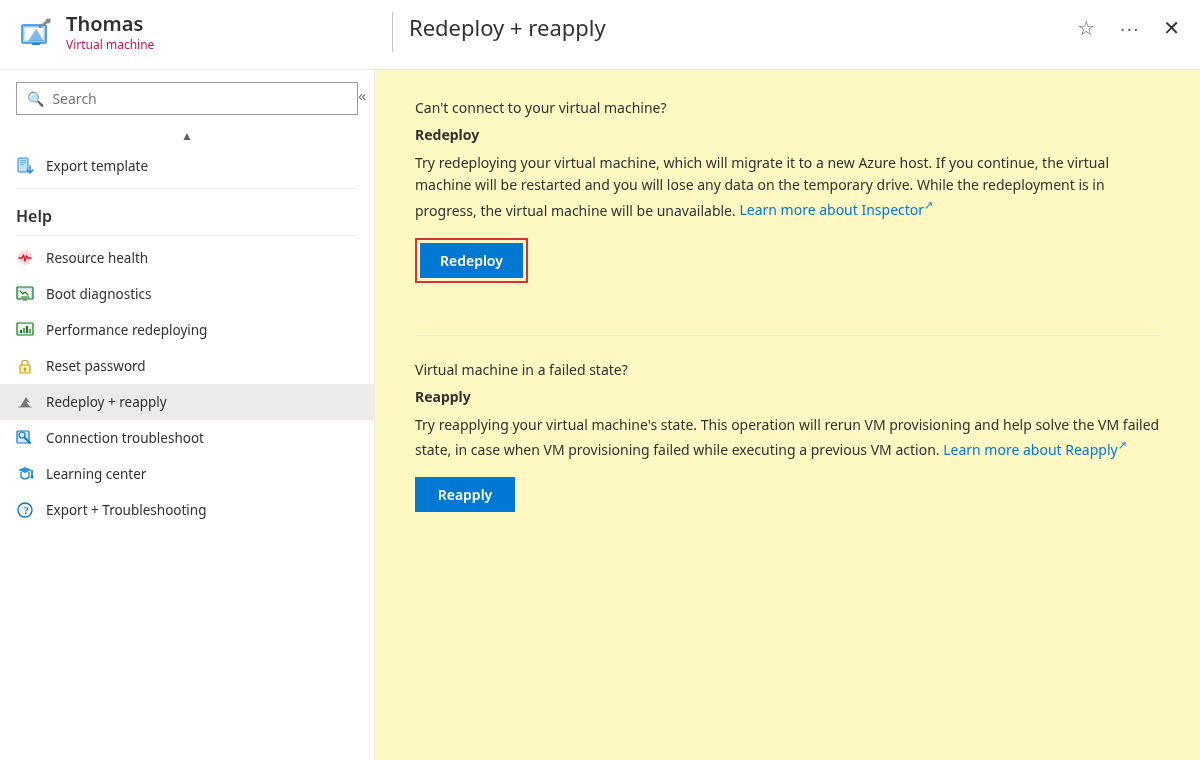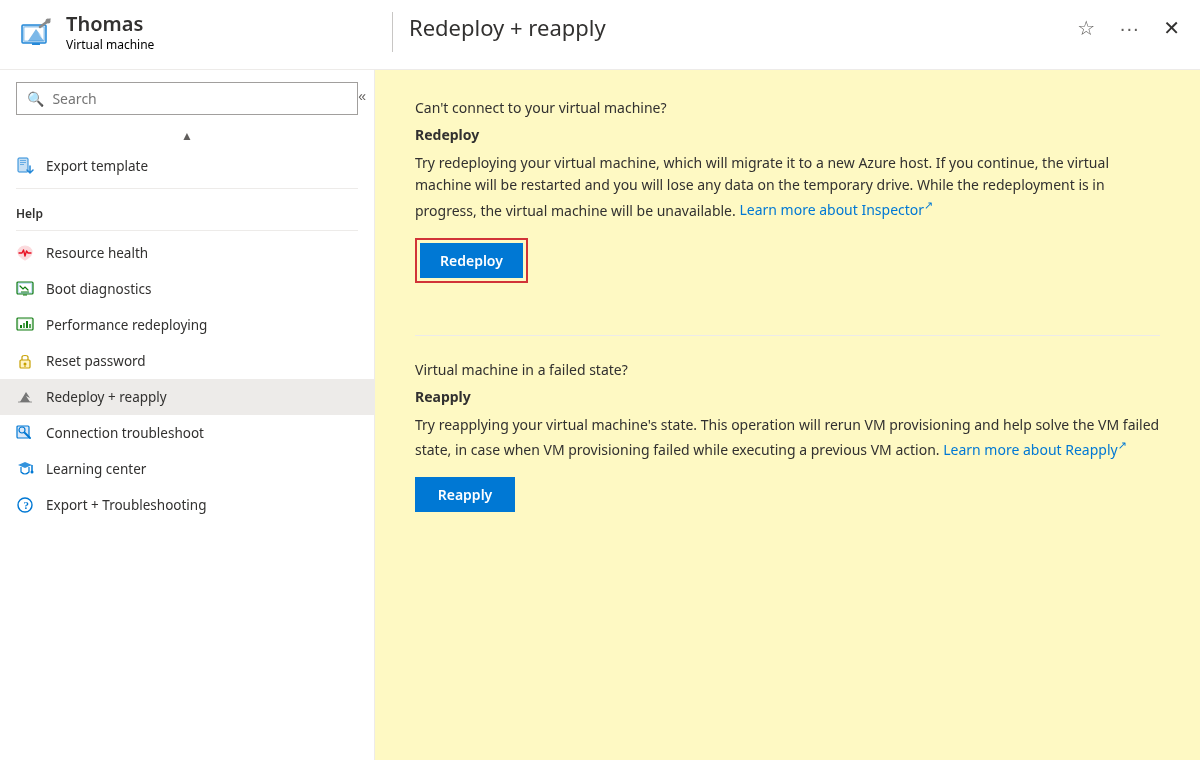--- a/index.html
+++ b/index.html
@@ -42,21 +42,21 @@
       flex-direction: column;
     }
     .header-title {
       font-size: 20px;
       font-weight: 600;
       color: #323130;
       line-height: 1.2;
     }
     .header-subtitle {
       font-size: 12px;
-      color: #000000;
+      color: #be185d;
     }
     .header-divider {
       width: 1px;
       height: 40px;
       background: #c8c6c4;
       margin: 0 16px;
     }
     .header-page-title {
       font-size: 22px;
       font-weight: 400;
@@ -159,21 +159,21 @@
       width: 18px;
       height: 18px;
       display: flex;
       align-items: center;
       justify-content: center;
       flex-shrink: 0;
     }
 
     .sidebar-section-header {
       padding: 12px 16px 4px;
-      font-size: 12px;
+      font-size: 16px;
       font-weight: 600;
       color: #323130;
       text-transform: none;
     }
     .sidebar-divider {
       height: 1px;
       background: #edebe9;
       margin: 4px 16px;
     }
 

